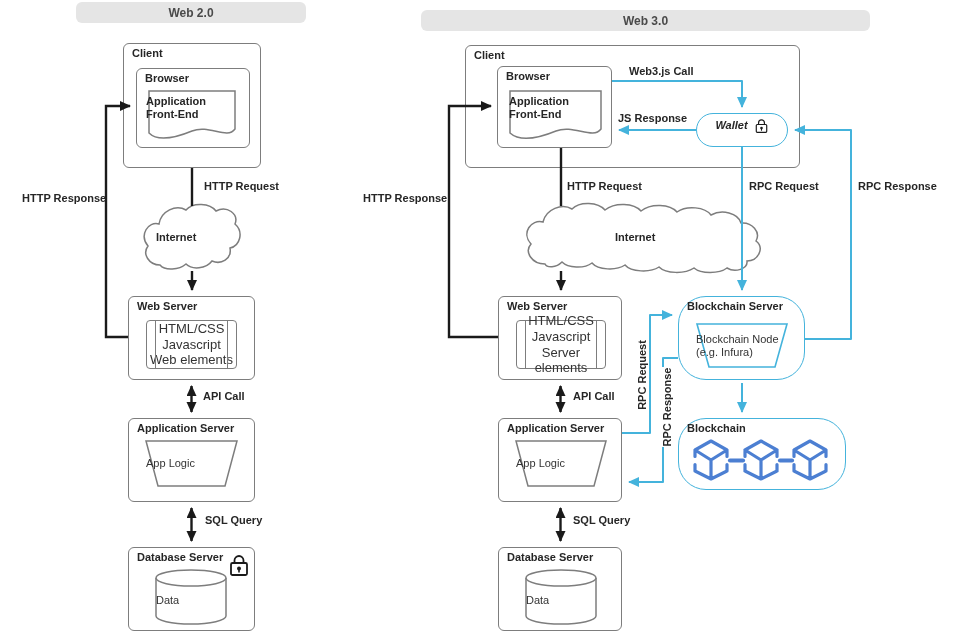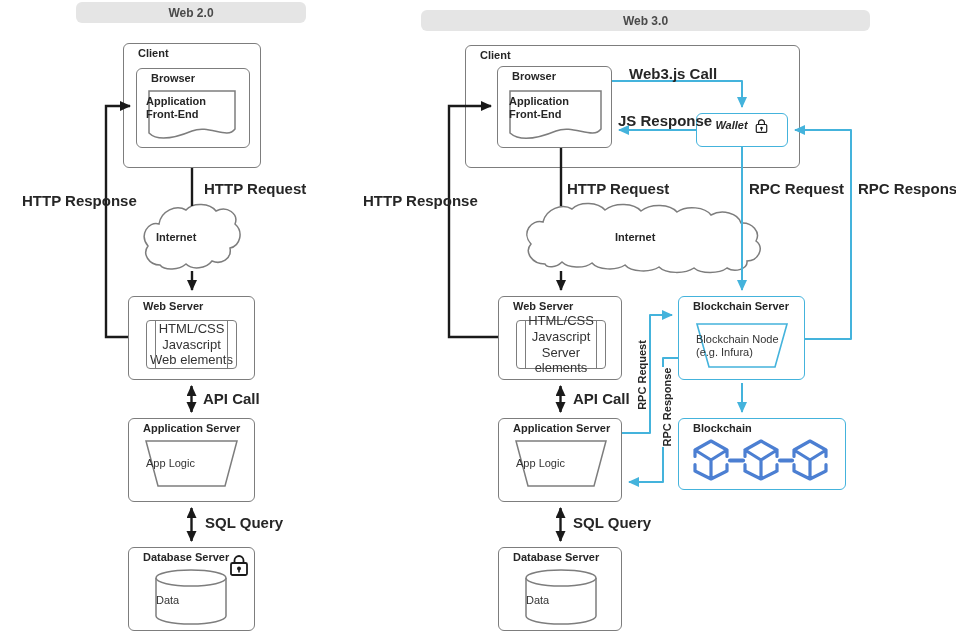--- a/index.html
+++ b/index.html
@@ -5,31 +5,31 @@
   :root{
     --header-bg:#e5e5e5; --box-border:#7d7d7d; --text:#262626;
     --arrow-black:#1a1a1a; --accent-cyan:#44b3dc; --cube-blue:#4c7fd2;
   }
   html,body{margin:0;padding:0;background:#fff;}
   .canvas{position:relative;width:956px;height:633px;background:#fff;
           font-family:"Liberation Sans",sans-serif;overflow:hidden;}
   .hdr{position:absolute;height:21px;background:var(--header-bg);color:#4a4a4a;
        font-size:12px;font-weight:bold;display:flex;align-items:center;justify-content:center;border-radius:6px;}
   .box{position:absolute;border:1.6px solid var(--box-border);border-radius:6px;background:#fff;box-sizing:border-box;}
-  .box.cyan{border-color:var(--accent-cyan);}
-  .title{position:absolute;top:3px;left:14px;font-size:11px;font-weight:bold;color:var(--text);white-space:nowrap;}
+  .box.cyan{border-color:var(--accent-cyan);border-radius:28px;}
+  .title{position:absolute;top:3px;left:8px;font-size:11px;font-weight:bold;color:var(--text);white-space:nowrap;}
   .proc{position:absolute;border:1.4px solid var(--box-border);border-radius:4px;background:#fff;box-sizing:border-box;
         display:flex;flex-direction:column;align-items:center;justify-content:center;
         font-size:13px;color:#333;line-height:1.2;text-align:center;}
   .proc::before,.proc::after{content:"";position:absolute;top:0;bottom:0;width:0;border-left:1.4px solid var(--box-border);}
   .proc::before{left:8px}
   .proc::after{right:8px}
   svg.layer{position:absolute;left:0;top:0;z-index:2;pointer-events:none;}
   .l1{z-index:1}
-  .lbl{position:absolute;z-index:3;font-size:15px;font-weight:bold;color:var(--text);white-space:nowrap;}
+  .lbl{position:absolute;z-index:3;font-size:11px;font-weight:bold;color:var(--text);white-space:nowrap;}
   .vlbl{position:absolute;z-index:3;font-size:11px;font-weight:bold;color:var(--text);
         background:#fff;text-align:center;white-space:nowrap;padding:1px 0;}
   .cap{position:absolute;z-index:3;font-size:11px;color:#333;text-align:left;white-space:pre-line;line-height:1.2;}
   .cap.bold{font-weight:bold;color:var(--text);}
   .wallet-row{position:absolute;z-index:3;display:flex;align-items:center;justify-content:center;gap:6px;
               font-size:11px;font-weight:bold;color:var(--text);}
   .sln{stroke:var(--arrow-black);stroke-width:2.4;fill:none;}
   .cln{stroke:var(--accent-cyan);stroke-width:2;fill:none;stroke-linejoin:round;}
   .shape{stroke:var(--box-border);stroke-width:1.5;fill:#fff;}
   .cshape{stroke:var(--accent-cyan);stroke-width:1.6;fill:#fff;}

